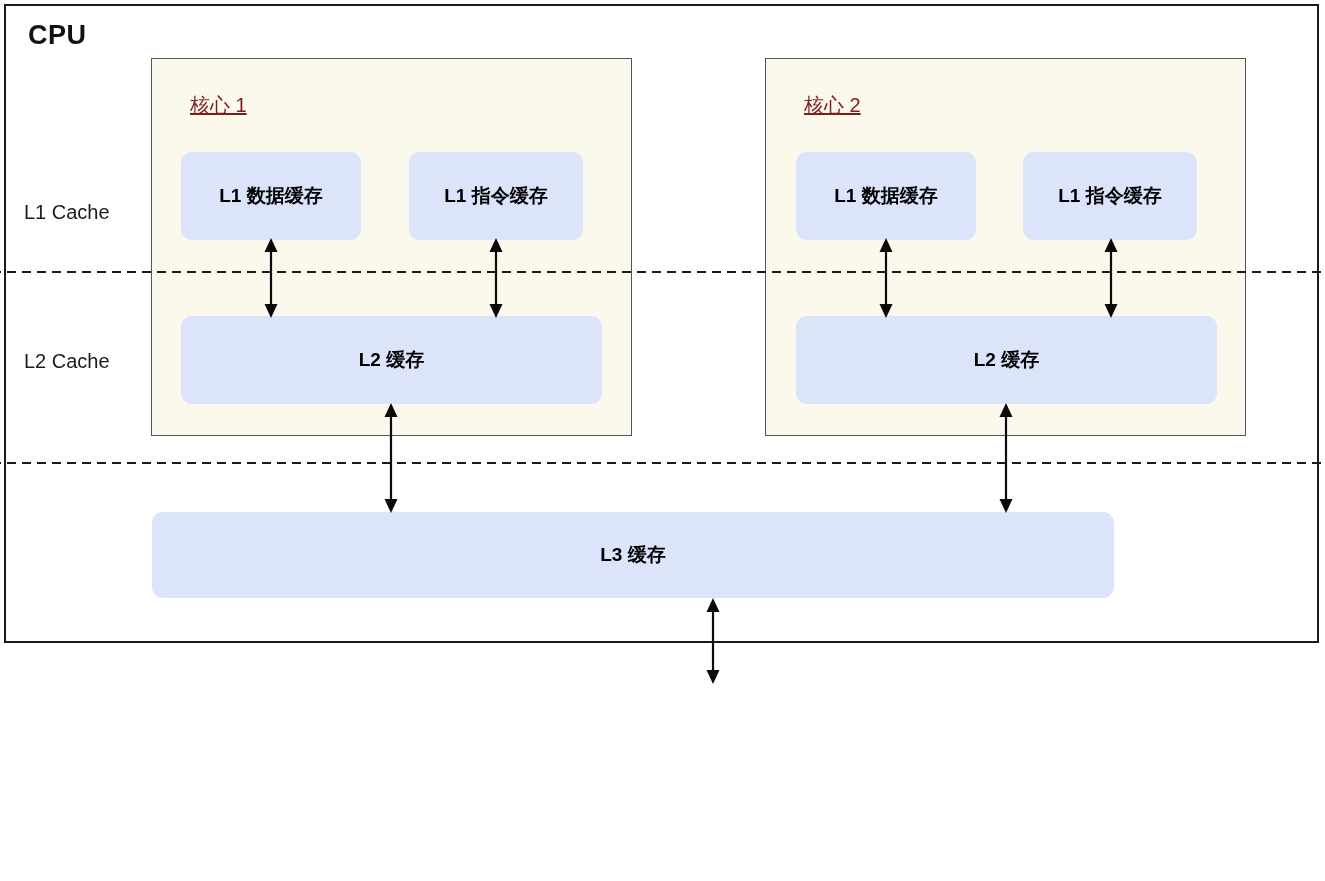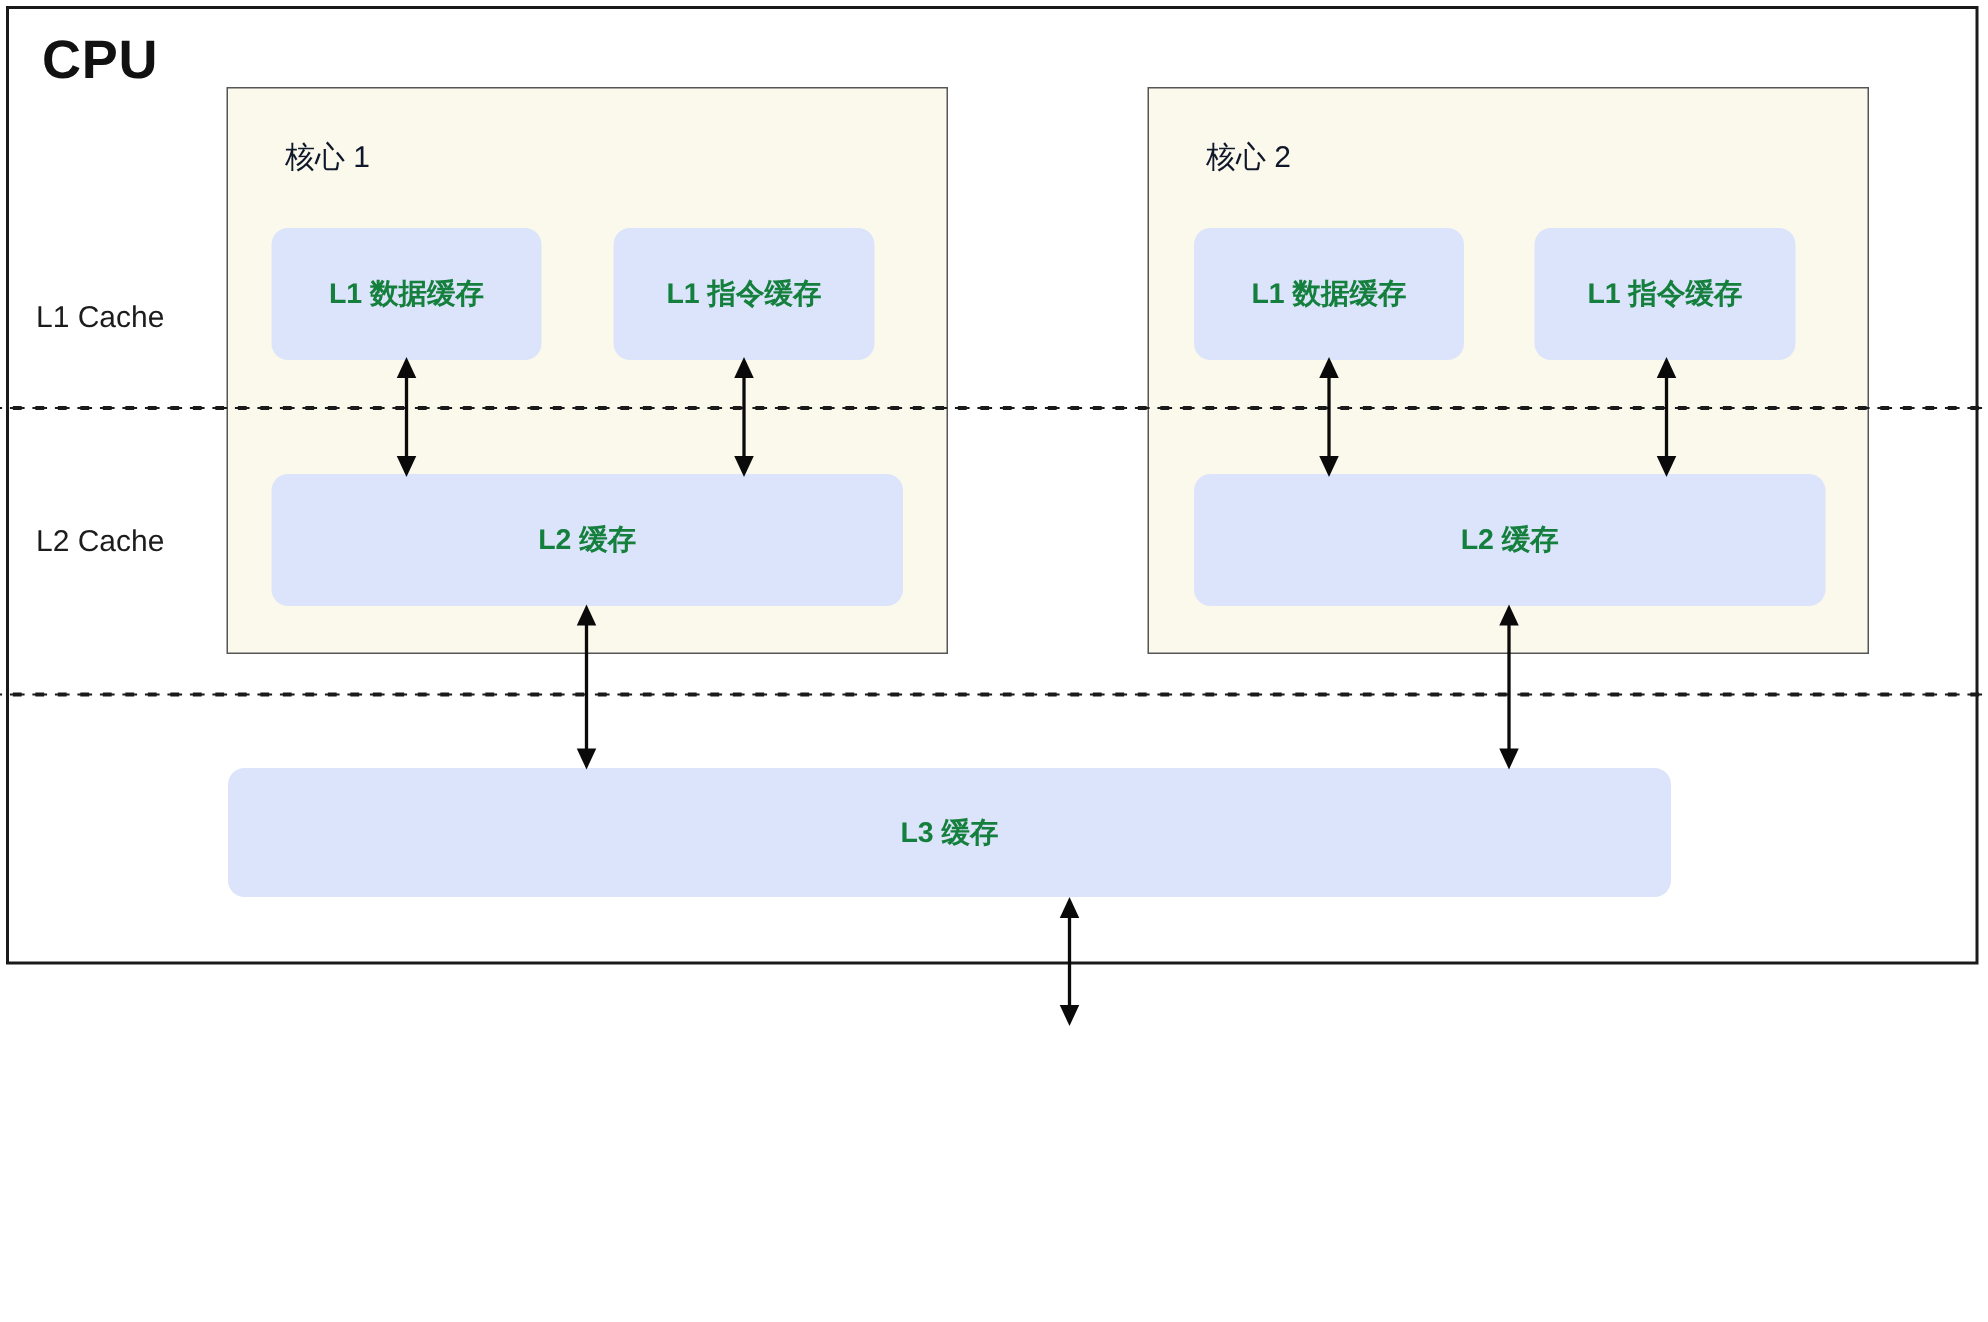--- a/index.html
+++ b/index.html
@@ -26,21 +26,21 @@
     width: 1315px;
     height: 639px;
     border: 2px solid #1a1a1a;
     background: #ffffff;
     box-sizing: border-box;
   }
   .cpu-title {
     position: absolute;
     left: 28px;
     top: 22px;
-    font-size: 36px;
+    font-size: 27px;
     font-weight: bold;
     color: #111111;
     letter-spacing: 0.5px;
     line-height: 1;
   }
 
   
   .row-label {
     position: absolute;
     left: 24px;
@@ -76,36 +76,37 @@
     border: 1.6px solid #565656;
     box-sizing: border-box;
   }
   .core-box.core1 { left: 151px; width: 481px; }
   .core-box.core2 { left: 765px; width: 481px; }
   .core-title {
     position: absolute;
     left: 38px;
     top: 36px;
     font-size: 20px;
-    color: #0f172a;
+    color: #7f1d1d;
     line-height: 1;
     white-space: nowrap;
+    text-decoration: underline;
   }
 
   
   .cache-box {
     position: absolute;
     background: #dbe4fb;
     border-radius: 11px;
     display: flex;
     align-items: center;
     justify-content: center;
     font-size: 19px;
     font-weight: bold;
-    color: #15803d;
+    color: #000000;
     box-sizing: border-box;
     text-align: center;
   }
 
   
   .l1d-1 { left: 181px;  top: 152px; width: 180px; height: 88px; }
   .l1i-1 { left: 409px;  top: 152px; width: 174px; height: 88px; }
   
   .l1d-2 { left: 796px;  top: 152px; width: 180px; height: 88px; }
   .l1i-2 { left: 1023px; top: 152px; width: 174px; height: 88px; }

